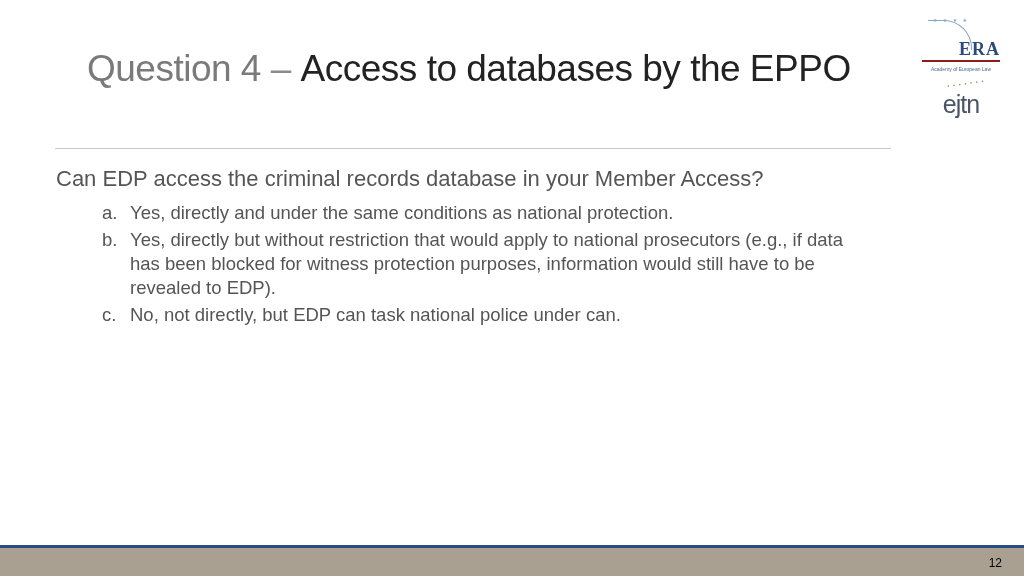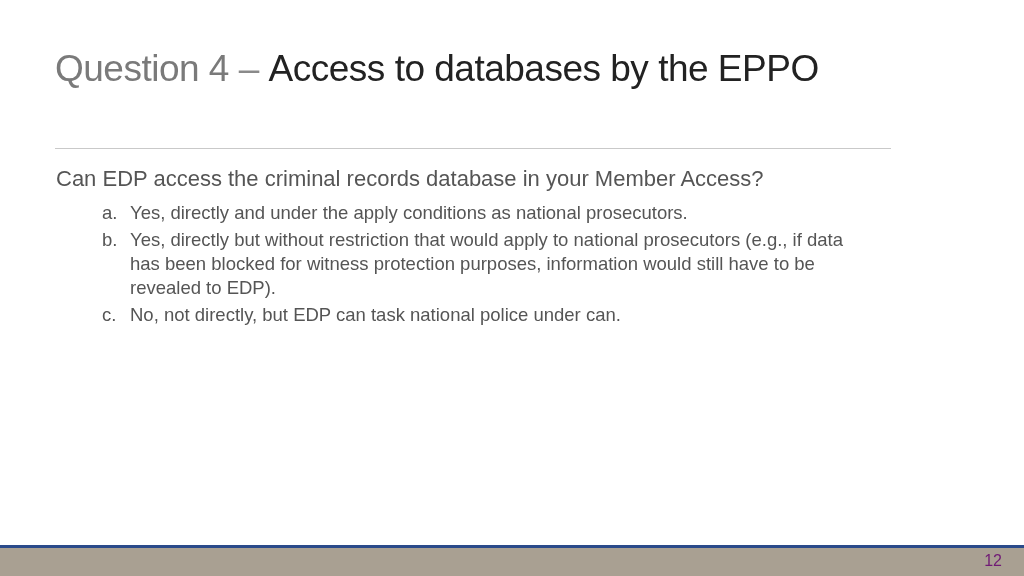--- a/index.html
+++ b/index.html
@@ -1,19 +1,19 @@
 <!DOCTYPE html>
 <html><head>
 <meta charset="utf-8">
 <style>
   * { box-sizing: border-box; margin: 0; padding: 0; }
   html, body { width: 1024px; height: 576px; overflow: hidden; font-family: "Segoe UI", "Trebuchet MS", Arial, sans-serif; background: #fff; color: #3f3f3f; }
   .slide { position: relative; width: 1024px; height: 576px; }
   .content { position: absolute; left: 55px; top: 48px; width: 830px; }
-  .title { font-size: 37px; line-height: 1.15; font-weight: 400; color: #222; margin-bottom: 10px; letter-spacing: -0.5px; }
+  .title { font-size: 37px; line-height: 1.15; font-weight: 400; color: #222; margin-bottom: 10px; letter-spacing: -0.5px; margin-left: 32px; }
   .title .q-prefix { color: #7a7a7a; }
   .title .q-dash { color: #8a8a8a; font-weight: 300; }
   .divider { position: absolute; left: 55px; top: 148px; width: 836px; border: none; border-top: 1px solid #c9c9c9; }
   .body { position: absolute; left: 56px; top: 165px; width: 830px; color: #555; }
   .question { font-size: 22px; line-height: 1.25; margin-bottom: 8px; color: #555; }
   .options { list-style: none; padding-left: 46px; }
   .options li { display: flex; font-size: 18.5px; line-height: 1.28; margin-bottom: 4px; color: #555; }
   .options li .marker { min-width: 28px; text-align: left; padding-right: 4px; }
   .options li .text { flex: 1; padding-right: 20px; }
   .logos { position: absolute; right: 20px; top: 20px; width: 86px; display: flex; flex-direction: column; align-items: center; gap: 8px; }
@@ -21,52 +21,64 @@
   .logo-era .stars { width: 44px; height: 30px; border: 1px solid #8ba6c2; border-bottom: none; border-left: none; border-radius: 0 28px 0 0; position: absolute; left: 6px; top: 0; }
   .logo-era .stars::before { content: "★ ★ ★ ★"; font-size: 5px; color: #8ba6c2; position: absolute; right: 2px; top: -4px; letter-spacing: 2px; }
   .logo-era .era-text { position: absolute; right: 0; bottom: 12px; font-size: 18px; font-weight: 600; color: #294a7a; letter-spacing: 1px; font-family: Georgia, serif; }
   .logo-era .underline { position: absolute; left: 0; bottom: 10px; width: 78px; height: 2px; background: #8c1c1c; }
   .logo-era .subtitle { position: absolute; left: 0; bottom: 0; width: 78px; font-size: 5px; text-align: center; color: #4a6a8a; }
   .logo-ejtn { font-size: 25px; font-weight: 500; color: #4a5568; letter-spacing: -1px; position: relative; padding-top: 10px; font-family: "Segoe UI", Arial, sans-serif; }
   .logo-ejtn .dots { position: absolute; top: 0; left: 4px; width: 48px; height: 10px; }
   .logo-ejtn .dots::before { content: "• • • • • • •"; font-size: 6px; color: #b08860; letter-spacing: 1px; display:block; transform: rotate(-8deg); }
   .footer { position: absolute; left: 0; bottom: 0; width: 1024px; height: 28px; background: #a9a092; }
   .footer-line { position: absolute; left: 0; bottom: 28px; width: 1024px; height: 3px; background: #2a4a8a; }
-  .page-num { position: absolute; right: 22px; bottom: 6px; font-size: 16px; color: #701a75; margin-left: 36px; }
+  .page-num { position: absolute; right: 22px; bottom: 6px; font-size: 12px; color: #000000; margin-left: 36px; }
 </style>
 </head>
 <body>
 
 <div class="slide">
 
   <div class="content">
     <h1 class="title">
       <span class="q-prefix">Question 4</span><span class="q-dash"> – </span><span>Access to databases by the EPPO</span>
     </h1>
   </div>
 
   <hr class="divider">
 
   <div class="body">
     <p class="question">Can EDP access the criminal records database in your Member Access?</p>
     <ul class="options">
       <li>
         <span class="marker">a.</span>
-        <span class="text">Yes, directly and under the apply conditions as national prosecutors.</span>
+        <span class="text">Yes, directly and under the same conditions as national protection.</span>
       </li>
       <li>
         <span class="marker">b.</span>
         <span class="text">Yes, directly but without restriction that would apply to national prosecutors (e.g., if data has been blocked for witness protection purposes, information would still have to be revealed to EDP).</span>
       </li>
       <li>
         <span class="marker">c.</span>
         <span class="text">No, not directly, but EDP can task national police under can.</span>
       </li>
     </ul>
   </div>
 
+  <div class="logos">
+    <div class="logo-era">
+      <div class="stars"></div>
+      <div class="era-text">ERA</div>
+      <div class="underline"></div>
+      <div class="subtitle">Academy of European Law</div>
+    </div>
+    <div class="logo-ejtn">
+      <div class="dots"></div>
+      <span>ejtn</span>
+    </div>
+  </div>
 
   <div class="footer-line"></div>
   <div class="footer">
     <span class="page-num">12</span>
   </div>
 
 </div>
 
 </body></html>

